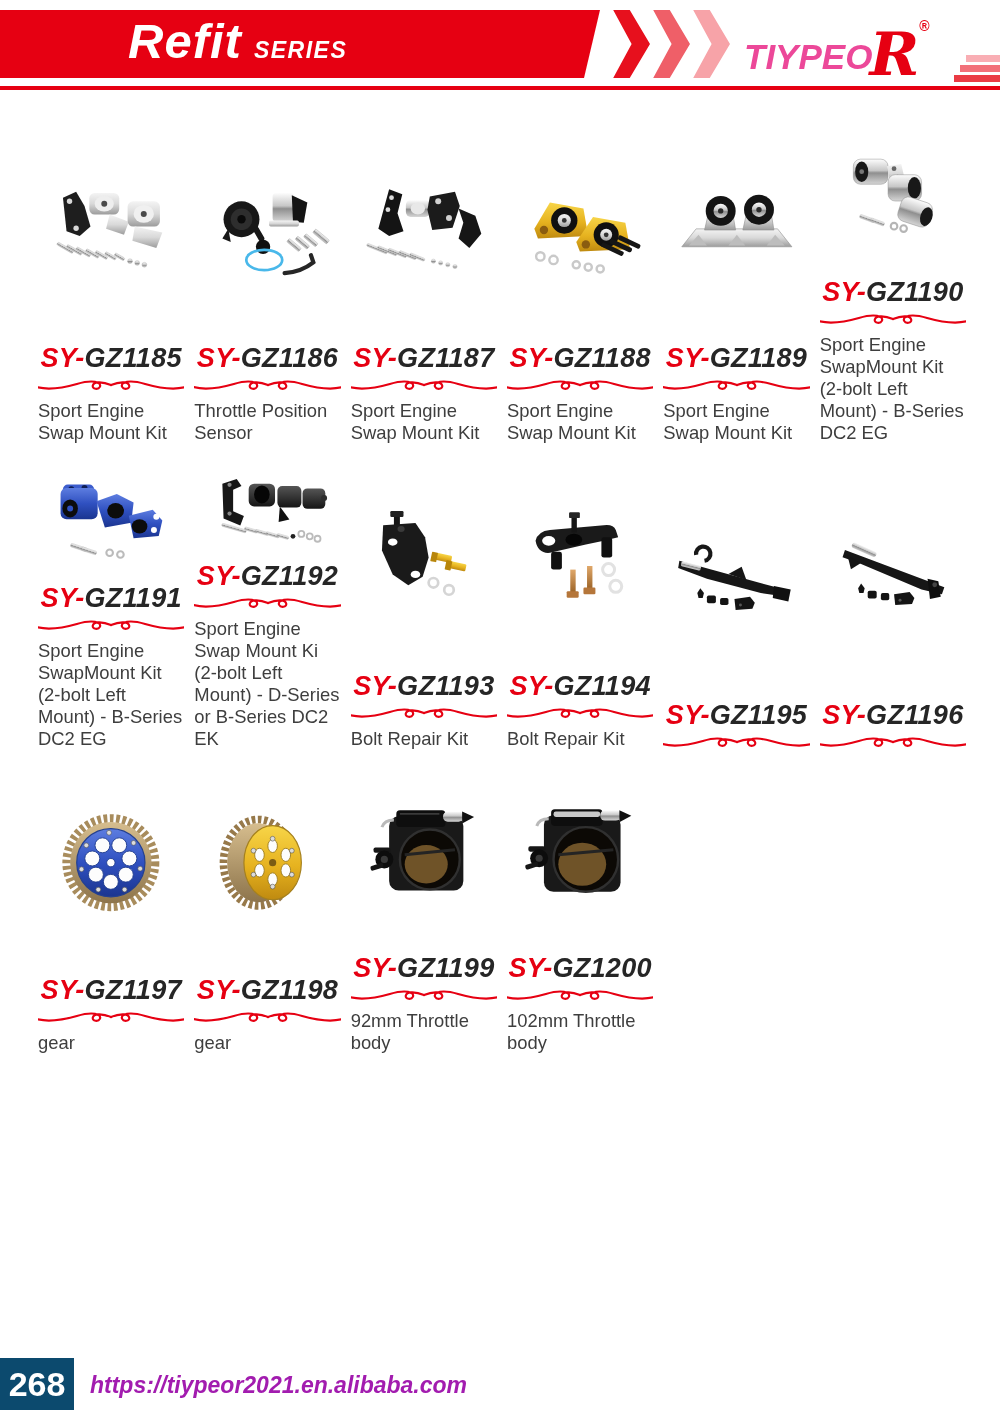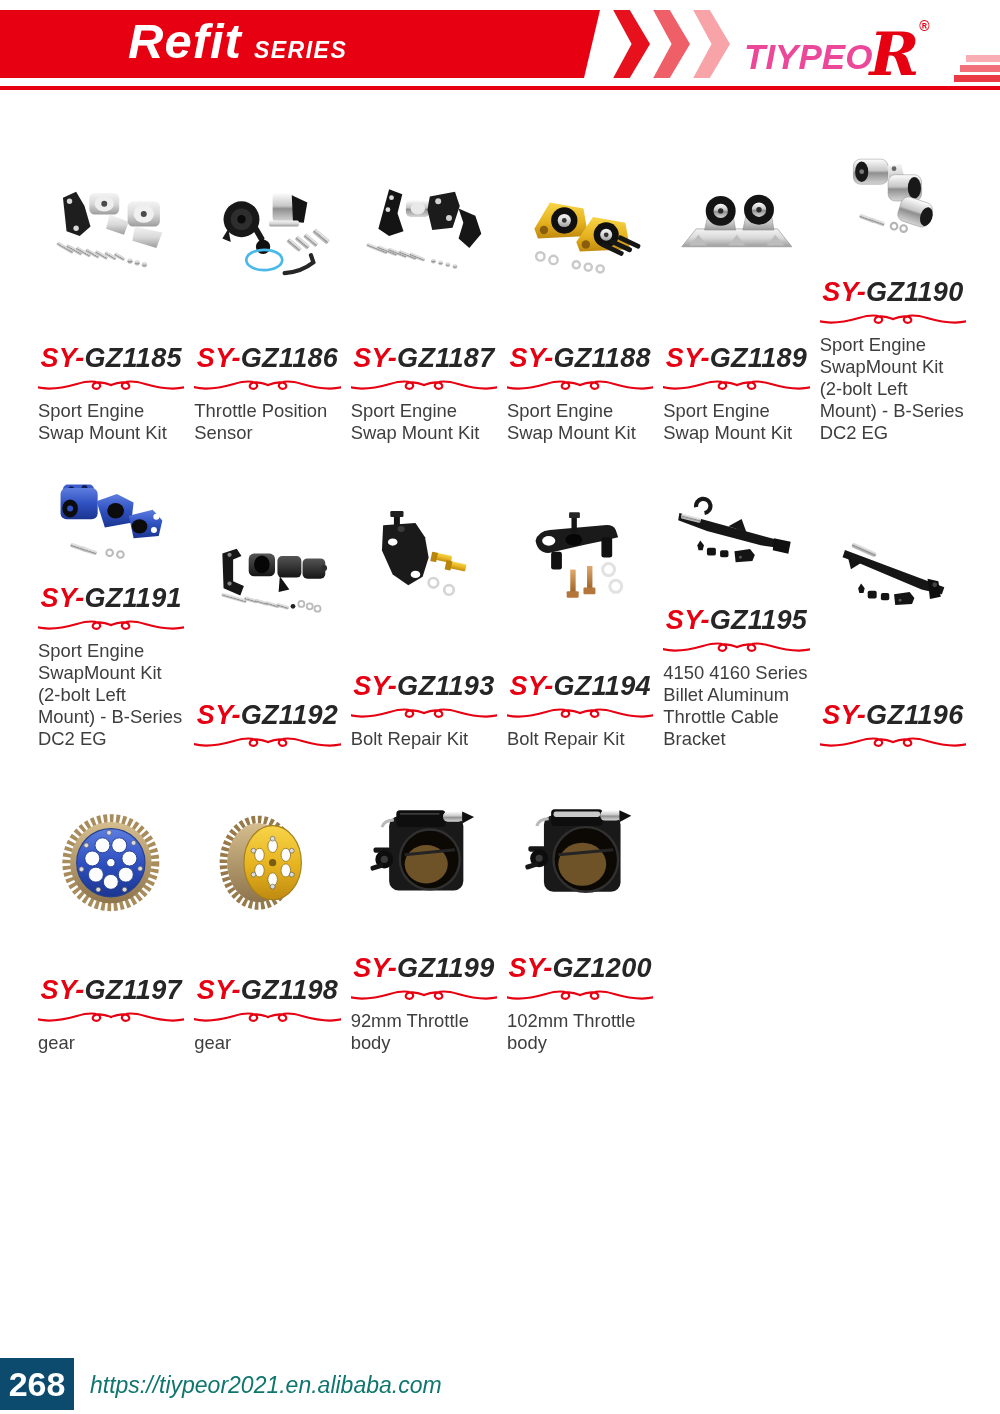--- a/index.html
+++ b/index.html
@@ -52,21 +52,21 @@
   .code-main { color:#262626; }
   .flourish { width:160px; height:18px; margin-top:3px; flex:0 0 auto; }
   .product-desc { font-size:18.4px; color:#3e3e3e; text-align:left;
     line-height:1.2; margin-top:7px; width:100%; }
 
   
   .page-badge { position:absolute; left:0; top:1358px; width:74px; height:52px;
     background:#0c4a6e; color:#fff; display:flex; align-items:center; justify-content:center;
     font-size:34px; font-weight:700; }
   .site-url { position:absolute; left:90px; top:1372px; font-size:23px;
-    font-style:italic; font-weight:400; color:#0f766e; }
+    font-style:italic; font-weight:700; color:#a21caf; }
 </style>
 </head>
 <body>
 
 <svg width="0" height="0" style="position:absolute" aria-hidden="true">
   <defs>
     <linearGradient id="gSil" x1="0" y1="0" x2="0" y2="1">
       <stop offset="0" stop-color="#f4f4f4"></stop>
         <stop offset=".5" stop-color="#d9d9d9"></stop>
         <stop offset="1" stop-color="#9c9c9c"></stop>
@@ -369,20 +369,21 @@
           <circle cx="166" cy="146" r="5" fill="none" stroke="#bbbbbb" stroke-width="3"></circle>
           <circle cx="180" cy="150" r="5" fill="none" stroke="#bbbbbb" stroke-width="3"></circle>
           <circle cx="193" cy="154" r="5" fill="none" stroke="#bbbbbb" stroke-width="3"></circle>
         </svg>
       </div>
     <figcaption class="product-code"><span class="code-prefix">SY-</span><span class="code-main">GZ1192</span></figcaption>
     <svg class="flourish" viewBox="0 0 300 30" aria-hidden="true">
       <use href="#flhalf"></use>
       <use href="#flhalf" transform="translate(300,0) scale(-1,1)"></use>
     </svg>
+    <figcaption class="product-desc">Sport Engine Swap Mount Ki (2-bolt Left Mount) - D-Series or B-Series DC2 EK</figcaption>
   </figure>
 
   <figure class="product-cell">
     <div class="product-image">
         <svg class="art" viewBox="0 0 220 185" preserveAspectRatio="xMidYMid meet">
           <rect x="60" y="22" width="10" height="16" fill="#151515"></rect>
           <rect x="54" y="14" width="22" height="10" rx="2" fill="#202020"></rect>
           <path d="M42,38 L96,34 L112,58 L118,92 L108,124 L84,138 L58,120 L40,80 Z" fill="#1a1a1a"></path>
           <ellipse cx="58" cy="66" rx="8" ry="6" fill="#ffffff"></ellipse>
           <ellipse cx="96" cy="120" rx="8" ry="6" fill="#ffffff"></ellipse>
@@ -444,21 +445,20 @@
             <path d="M106,138 l26,-4 8,10 -4,10 -28,2 Z"></path>
           </g>
           <circle cx="116" cy="148" r="2.5" fill="#555555"></circle>
         </svg>
       </div>
     <figcaption class="product-code"><span class="code-prefix">SY-</span><span class="code-main">GZ1195</span></figcaption>
     <svg class="flourish" viewBox="0 0 300 30" aria-hidden="true">
       <use href="#flhalf"></use>
       <use href="#flhalf" transform="translate(300,0) scale(-1,1)"></use>
     </svg>
-    <figcaption class="product-desc">4150 4160 Series  Billet Aluminum Throttle Cable Bracket</figcaption>
   </figure>
 
   <figure class="product-cell">
     <div class="product-image">
         <svg class="art" viewBox="0 0 220 185" preserveAspectRatio="xMidYMid meet">
           <path d="M30,56 L196,118 L192,130 L158,122 L54,78 L26,68 Z" fill="#161616"></path>
           <rect x="44" y="42" width="44" height="10" rx="5" fill="url(#gChr)" transform="rotate(24 44 42)"></rect>
           <path d="M34,64 L56,78 L40,88 Z" fill="#141414"></path>
           <path d="M168,104 L186,108 L190,134 L172,138 Z" fill="#0e0e0e"></path>
           <circle cx="180" cy="114" r="4" fill="#444444"></circle>

